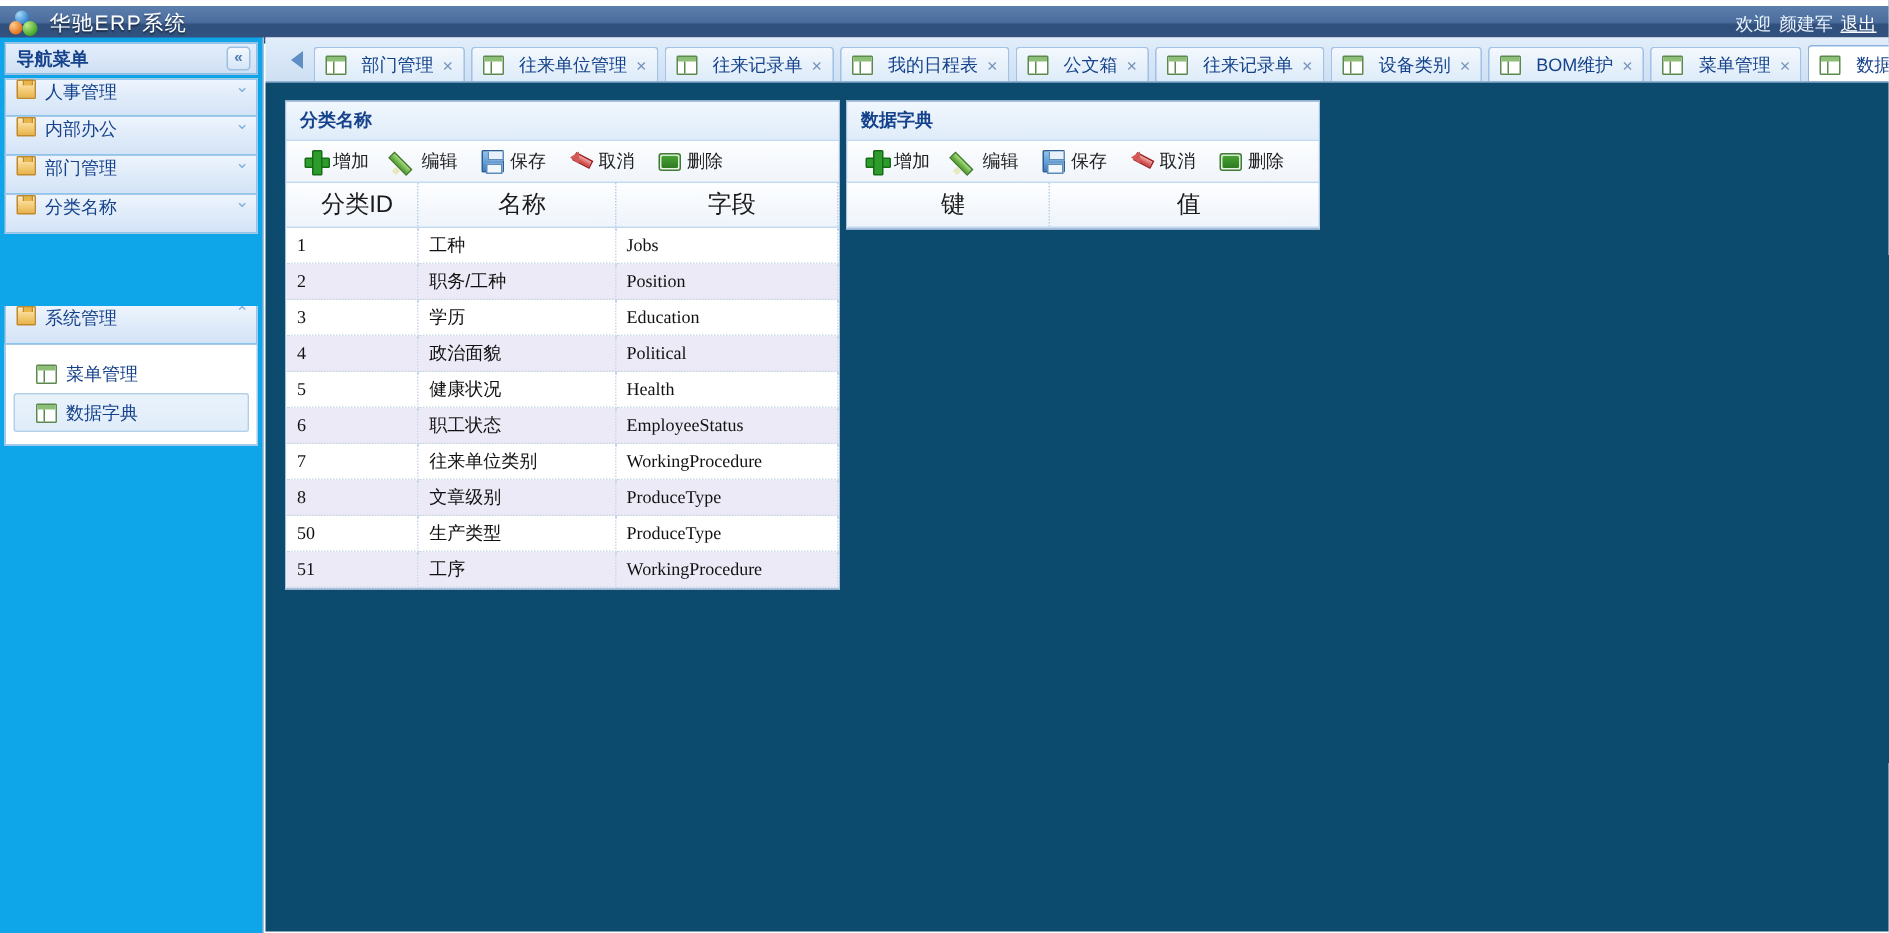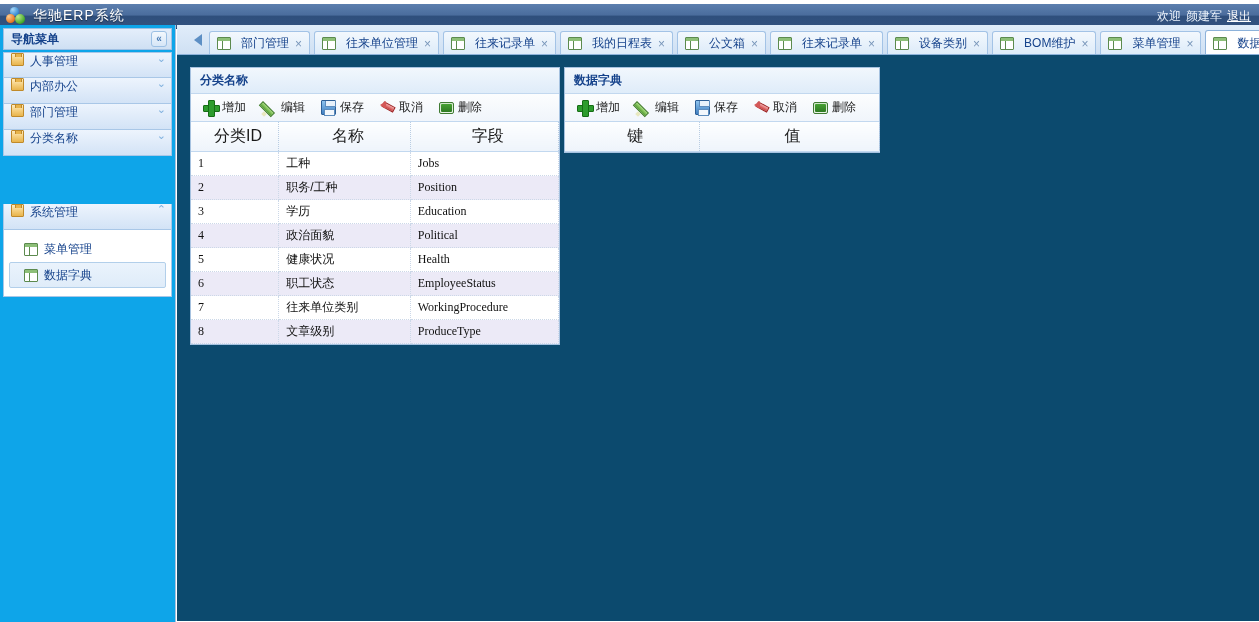--- a/index.html
+++ b/index.html
@@ -454,20 +454,30 @@
             <tr class="odd">
               <td>7</td>
               <td class="cn">往来单位类别</td>
               <td>WorkingProcedure</td>
             </tr>
             <tr class="even">
               <td>8</td>
               <td class="cn">文章级别</td>
               <td>ProduceType</td>
             </tr>
+            <tr class="odd">
+              <td>50</td>
+              <td class="cn">生产类型</td>
+              <td>ProduceType</td>
+            </tr>
+            <tr class="even">
+              <td>51</td>
+              <td class="cn">工序</td>
+              <td>WorkingProcedure</td>
+            </tr>
           </tbody>
         </table>
       </div>
     </div>
 
     <div class="panel" id="panel-right">
       <div class="panel-head">数据字典</div>
 
       <div class="panel-toolbar">
         <div class="tb-btn">

